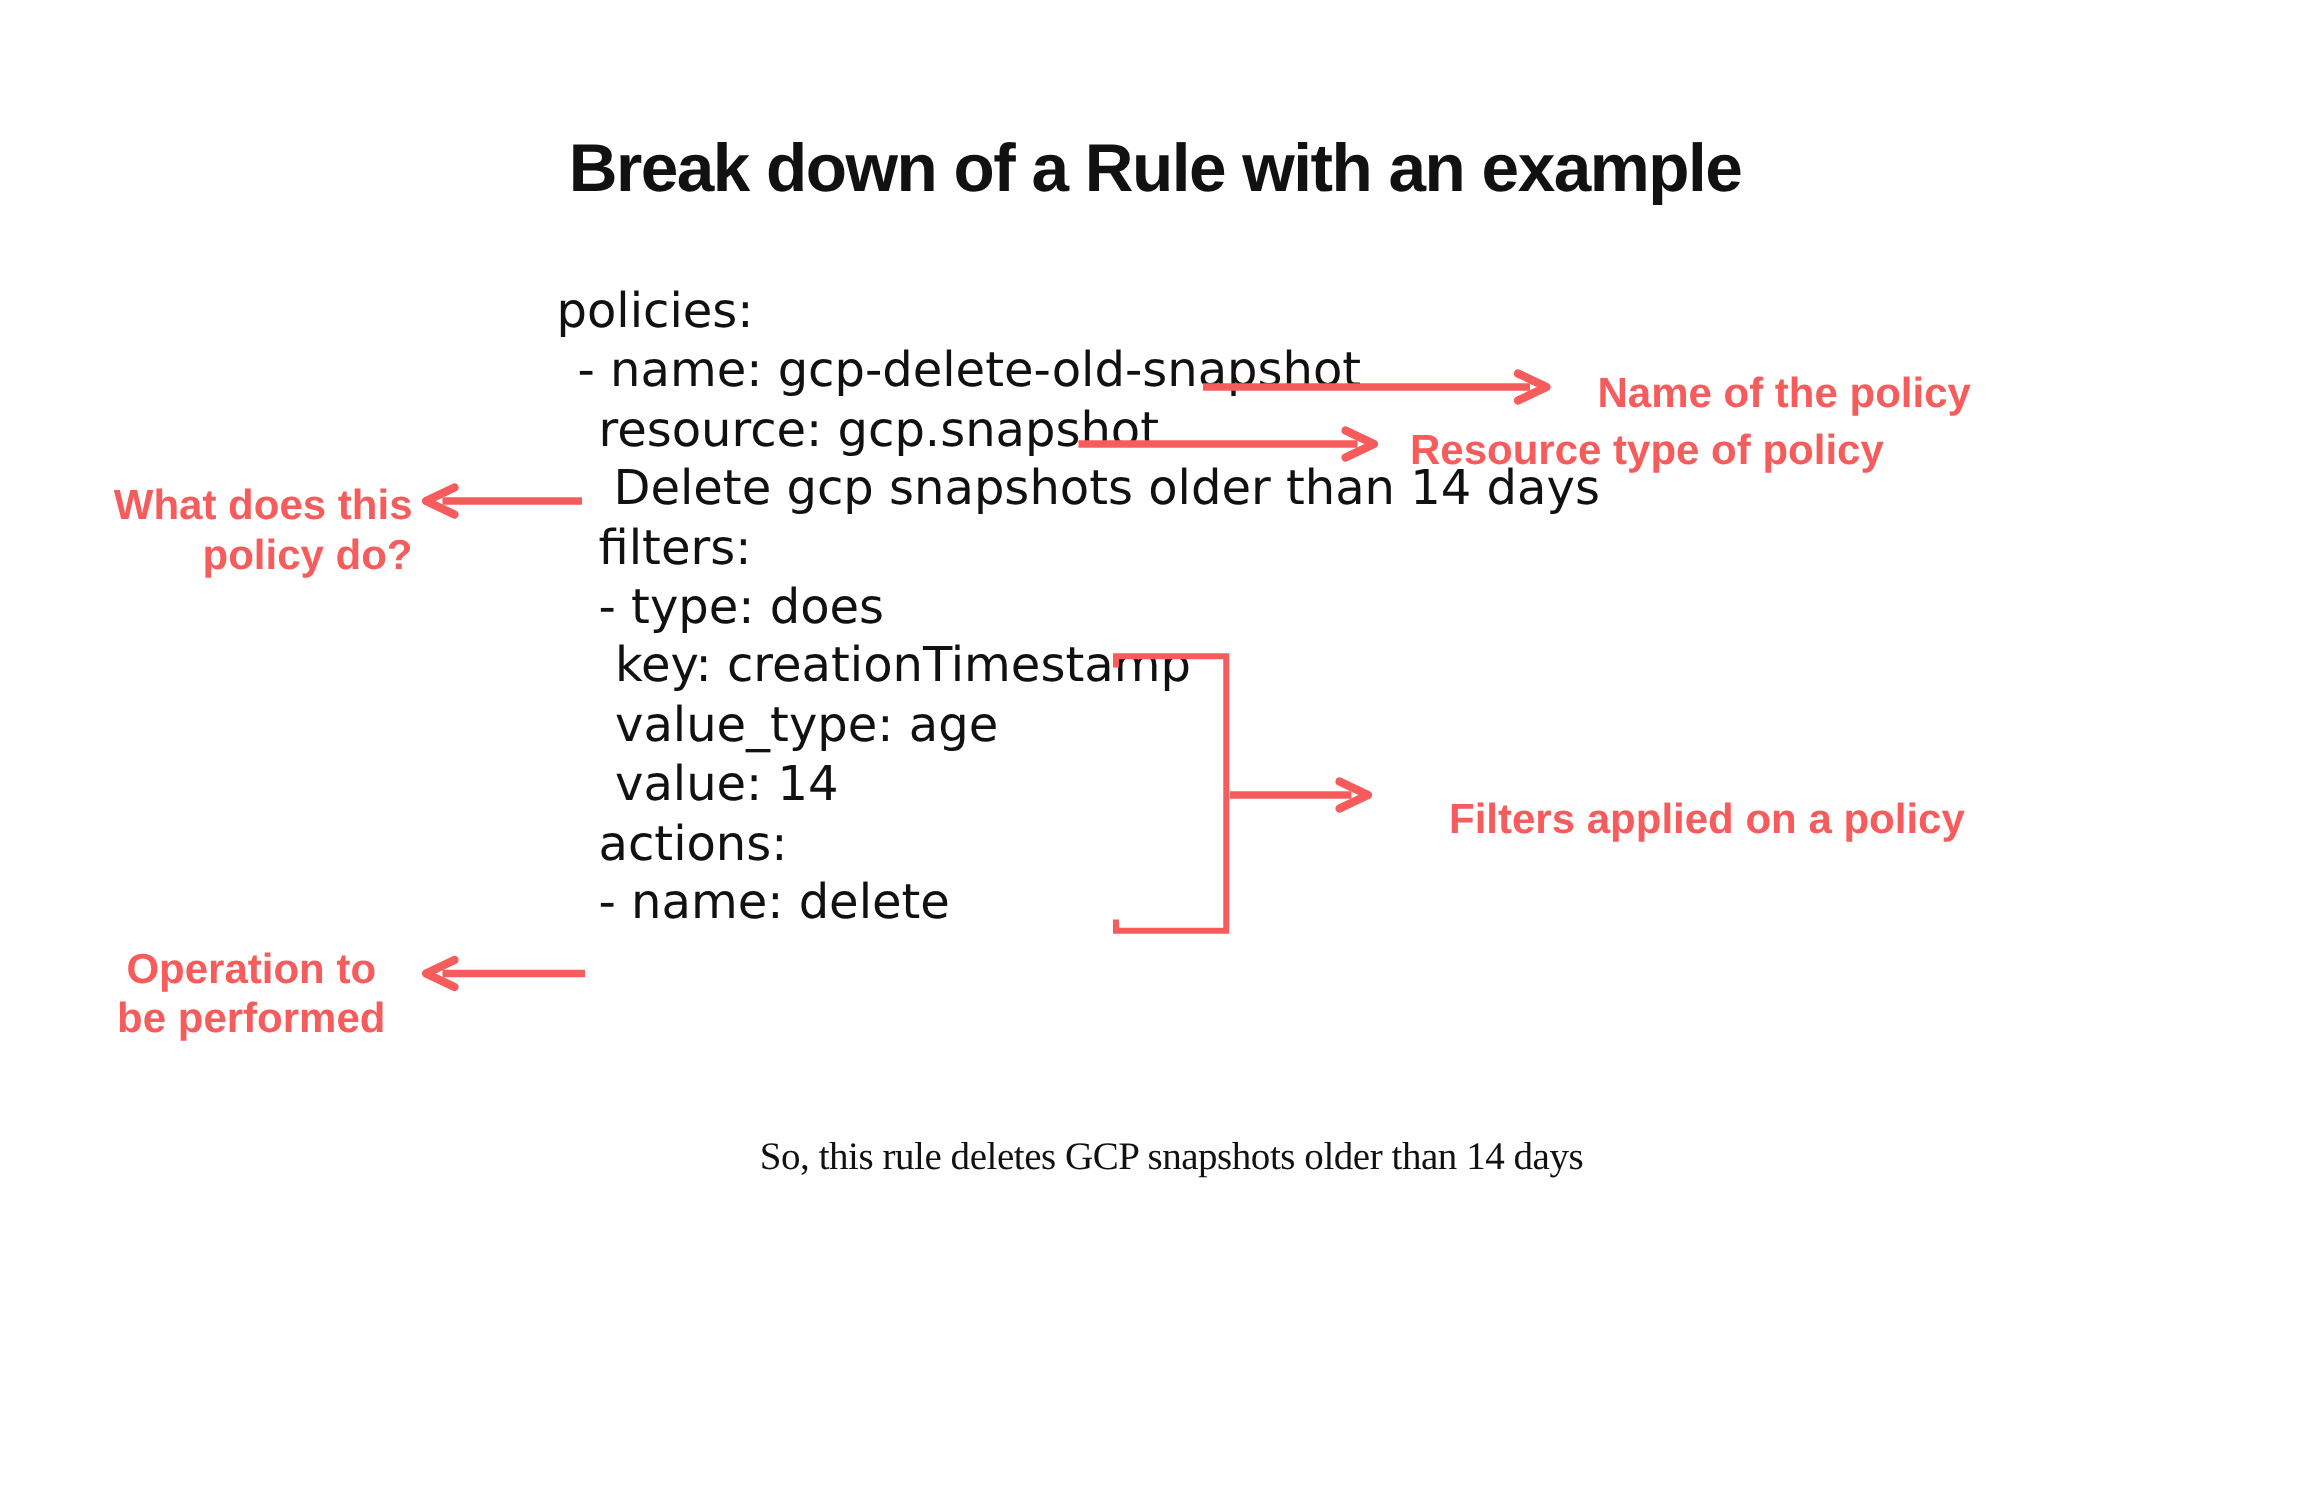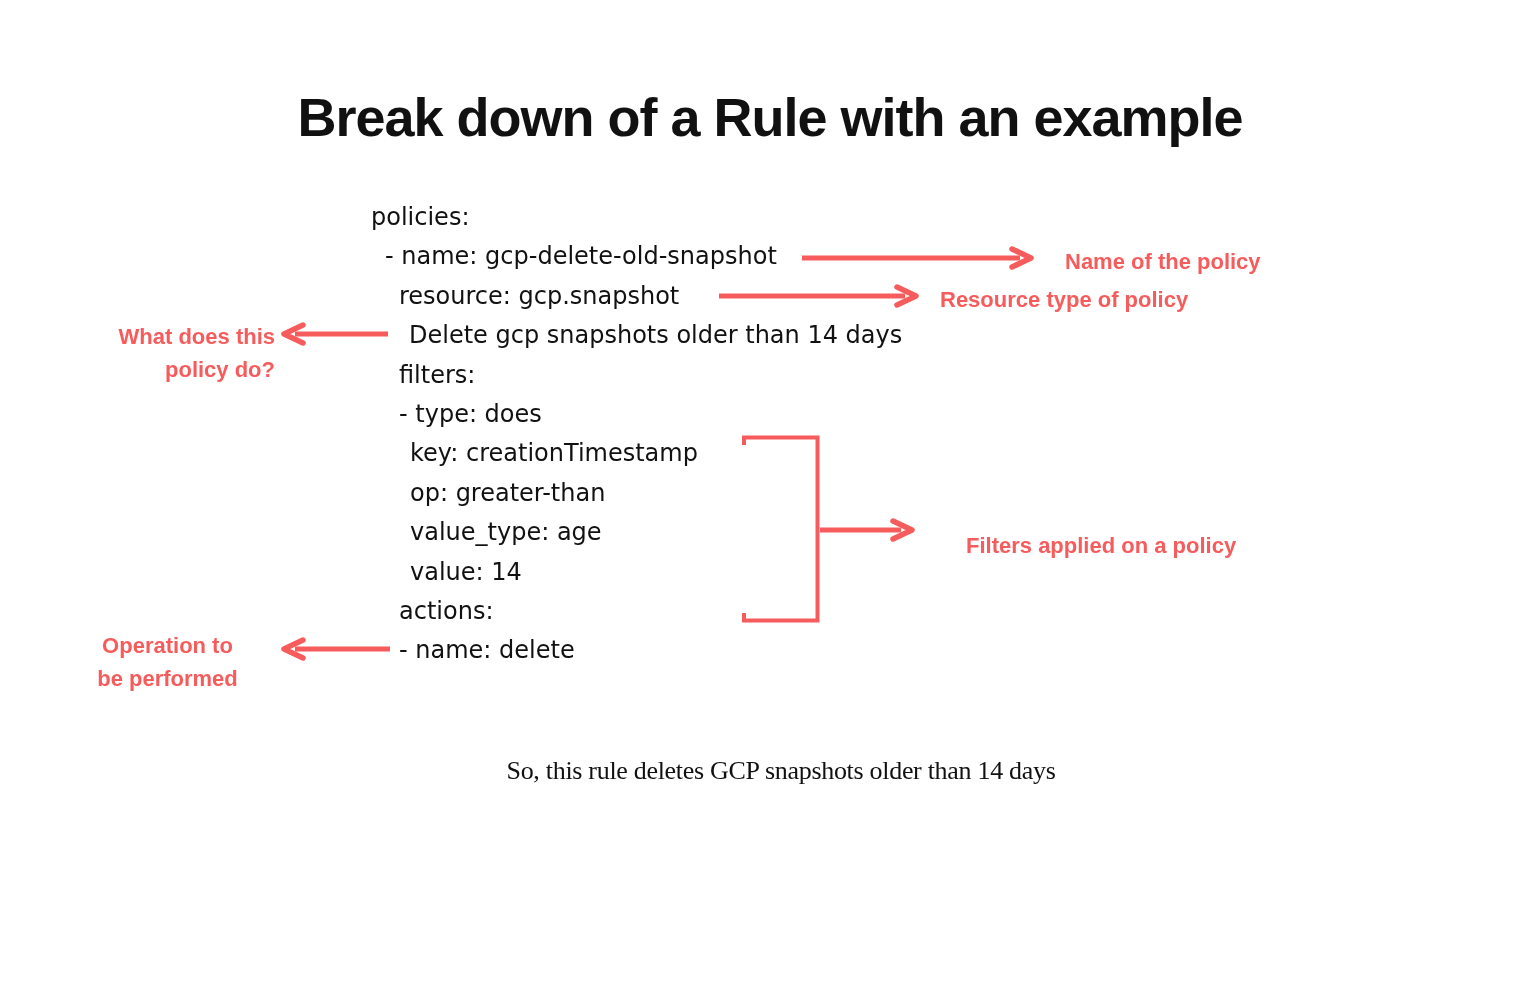--- a/index.html
+++ b/index.html
@@ -6,43 +6,43 @@
   * { margin:0; padding:0; box-sizing:border-box; }
   html,body { background:var(--bg); }
   .canvas {
     position:relative; width:1540px; height:1008px;
     background:var(--bg); overflow:hidden;
     font-family:"Liberation Sans", sans-serif;
   }
   .title {
     position:absolute; top:86px; left:50%; transform:translateX(-50%);
     white-space:nowrap; color:var(--ink);
-    font-size:54px; font-weight:bold; letter-spacing:-1px;
+    font-size:45px; font-weight:bold; letter-spacing:-1px;
     font-family:"Liberation Sans", sans-serif;
   }
   .yaml {
-    position:absolute; left:368px; top:198px;
+    position:absolute; left:368px; top:188px;
     font-family:"DejaVu Sans", sans-serif;
-    font-size:24px; color:var(--ink);
+    font-size:32px; color:var(--ink);
   }
   .yaml-line {
     display:block; height:39.4px; line-height:39.4px; white-space:pre;
   }
   .overlay {
     position:absolute; left:0; top:0; width:1540px; height:1008px;
     pointer-events:none;
   }
   .arrow-shaft { stroke:var(--accent); stroke-width:5; fill:none; }
   .arrow-head  { stroke:var(--accent); stroke-width:5.5; fill:none;
                  stroke-linecap:round; stroke-linejoin:round; }
   .bracket     { stroke:var(--accent); stroke-width:4; fill:none;
                  stroke-linejoin:miter; }
   .red-label {
     position:absolute; color:var(--accent); font-weight:bold;
-    font-size:22px; line-height:33px; white-space:nowrap;
+    font-size:28px; line-height:33px; white-space:nowrap;
     font-family:"Liberation Sans", sans-serif;
   }
   .red-label.two-line { white-space:normal; text-align:center; }
   .footer {
     position:absolute; top:756px; left:781px; transform:translateX(-50%);
     white-space:nowrap; color:var(--ink);
     font-family:"Liberation Serif", serif;
     font-size:26px; letter-spacing:-0.3px;text-align:center;
   }
 </style>
@@ -54,21 +54,20 @@
   <h1 class="title">Break down of a Rule with an example</h1>
 
   <div class="yaml">
     <span class="yaml-line" style="padding-left: 3px;">policies:</span>
     <span class="yaml-line" style="padding-left: 17px;">- name: gcp-delete-old-snapshot</span>
     <span class="yaml-line" style="padding-left: 31px;">resource: gcp.snapshot</span>
     <span class="yaml-line" style="padding-left: 41px;">Delete gcp snapshots older than 14 days</span>
     <span class="yaml-line" style="padding-left: 31px;">filters:</span>
     <span class="yaml-line" style="padding-left: 31px;">- type: does</span>
     <span class="yaml-line" style="padding-left: 42px;">key: creationTimestamp</span>
-    <span class="yaml-line" style="padding-left: 42px;">op: greater-than</span>
     <span class="yaml-line" style="padding-left: 42px;">value_type: age</span>
     <span class="yaml-line" style="padding-left: 42px;">value: 14</span>
     <span class="yaml-line" style="padding-left: 31px;">actions:</span>
     <span class="yaml-line" style="padding-left: 31px;">- name: delete</span>
   </div>
 
   <svg class="overlay" viewBox="0 0 1540 1008">
 
     <g>
       <line class="arrow-shaft" x1="802" y1="258" x2="1020" y2="258"></line>

